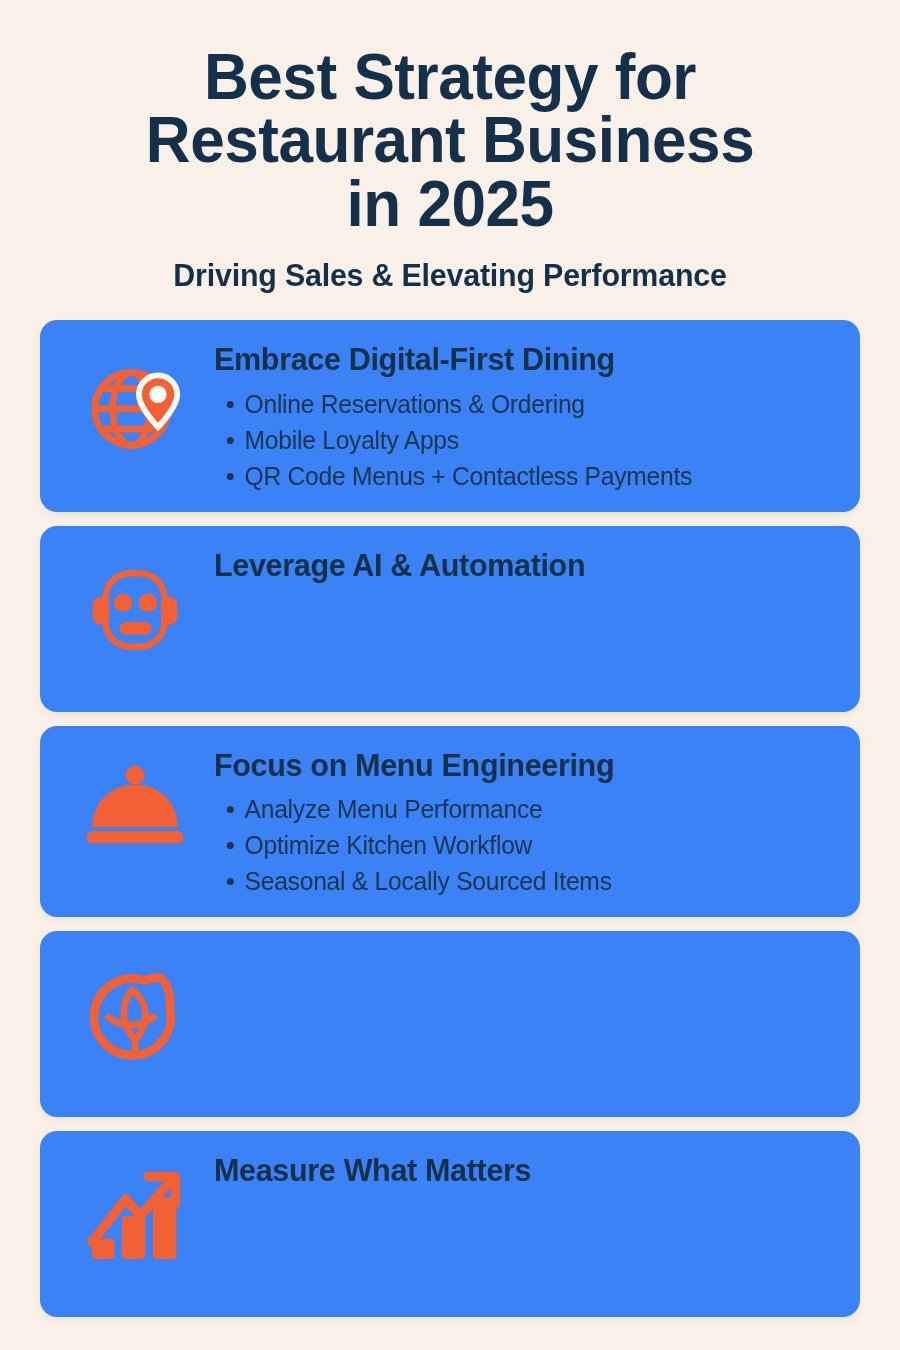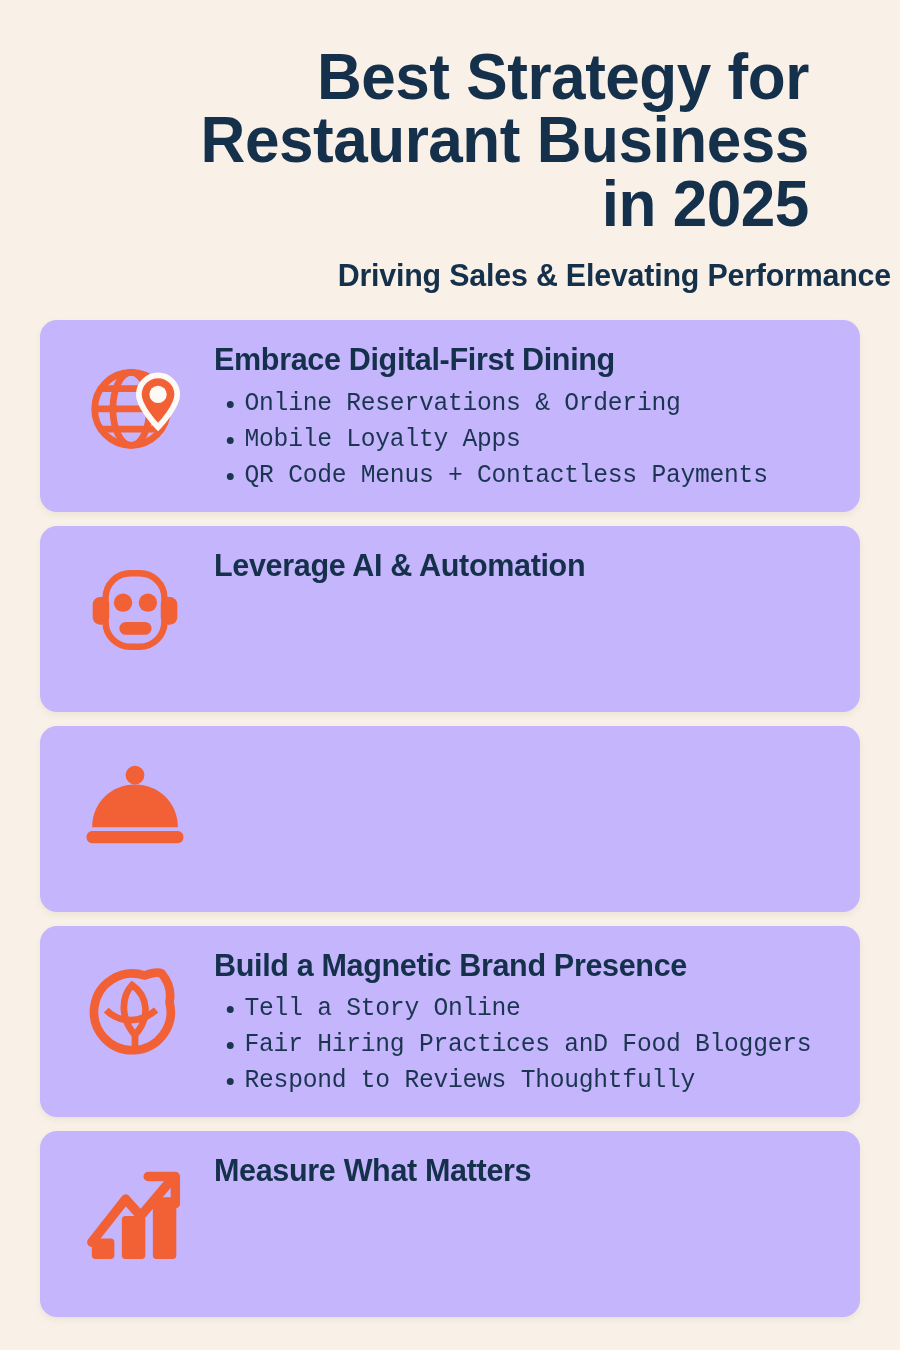--- a/index.html
+++ b/index.html
@@ -19,21 +19,21 @@
     width: 900px;
     height: 1350px;
     position: relative;
     background: #f9f1e8;
     box-sizing: border-box;
   }
 
   
   .header {
     padding-top: 46px;
-    text-align: right;
+    text-align: center;
   }
   .title {
     color: #15304b;
     font-size: 64px;
     font-weight: 700;
     line-height: 0.99;
     letter-spacing: -0.5px;
     margin: 0 auto;
     max-width: 740px;
     transform: scaleX(0.97);
@@ -53,21 +53,21 @@
 
   
   .cards {
     margin-top: 26px;
     padding: 0 40px;
     display: flex;
     flex-direction: column;
     gap: 14px;
   }
   .card {
-    background: #c4b5fd;
+    background: #3b82f6;
     border-radius: 17px;
     box-shadow: 0 3px 7px rgba(120, 95, 70, 0.10);
     display: flex;
     align-items: flex-start;
     padding: 16px 20px 18px 20px;
     box-sizing: border-box;
     min-height: 186px;
   }
   .card-icon {
     width: 150px;
@@ -93,21 +93,20 @@
     line-height: 1.15;
     letter-spacing: -0.35px;
     margin: 0 0 8px 0;
     transform: scaleX(0.985);
     transform-origin: left center;
   }
   .bullets {
     list-style: none;
     margin: 0;
     padding: 0;
-    font-family: Liberation Mono, monospace;
   }
   .bullets li {
     position: relative;
     color: #1b3550;
     font-size: 25px;
     line-height: 1.44;
     padding-left: 31px;
     letter-spacing: -0.25px;
     font-weight: 400;
     transform: scaleX(0.985);
@@ -181,38 +180,38 @@
     </div>
 
     <div class="card">
       <div class="card-icon">
         <svg width="104" height="82" viewBox="0 0 110 88">
           <circle cx="55" cy="12" r="10" fill="#f26036"></circle>
           <path d="M9 68 C9 41 30 22 55 22 C80 22 101 41 101 68 Z" fill="#f26036"></path>
           <rect x="3" y="72" width="104" height="13" rx="6" fill="#f26036"></rect>
         </svg>
       </div>
+      <div class="card-body">
+        <div class="card-title">Focus on Menu Engineering</div>
+        <ul class="bullets">
+          <li>Analyze Menu Performance</li>
+          <li>Optimize Kitchen Workflow</li>
+          <li>Seasonal &amp; Locally Sourced Items</li>
+        </ul>
+      </div>
     </div>
 
     <div class="card">
       <div class="card-icon">
         <svg width="96" height="94" viewBox="0 0 100 98">
           <path d="M78 10 C86 20 88 30 86 40 A40 40 0 1 1 60 12 C68 9 74 8 78 10 Z" fill="none" stroke="#f26036" stroke-width="9"></path>
           <path d="M47 22 C64 34 66 56 50 74 C34 56 36 34 47 22 Z" fill="none" stroke="#f26036" stroke-width="7"></path>
           <path d="M20 48 C34 62 56 62 72 48" fill="none" stroke="#f26036" stroke-width="7"></path>
           <path d="M50 74 L50 90" fill="none" stroke="#f26036" stroke-width="7"></path>
         </svg>
-      </div>
-      <div class="card-body">
-        <div class="card-title">Build a Magnetic Brand Presence</div>
-        <ul class="bullets">
-          <li>Tell a Story Online</li>
-          <li>Fair Hiring Practices anD Food Bloggers</li>
-          <li>Respond to Reviews Thoughtfully</li>
-        </ul>
       </div>
     </div>
 
     <div class="card">
       <div class="card-icon">
         <svg width="98" height="92" viewBox="0 0 104 98">
           <rect x="6" y="74" width="24" height="22" rx="4" fill="#f26036"></rect>
           <rect x="38" y="50" width="25" height="46" rx="4" fill="#f26036"></rect>
           <rect x="71" y="30" width="25" height="66" rx="4" fill="#f26036"></rect>
           <path d="M6 78 L42 32 L58 50 L92 10" fill="none" stroke="#f26036" stroke-width="10" stroke-linecap="round" stroke-linejoin="round"></path>

